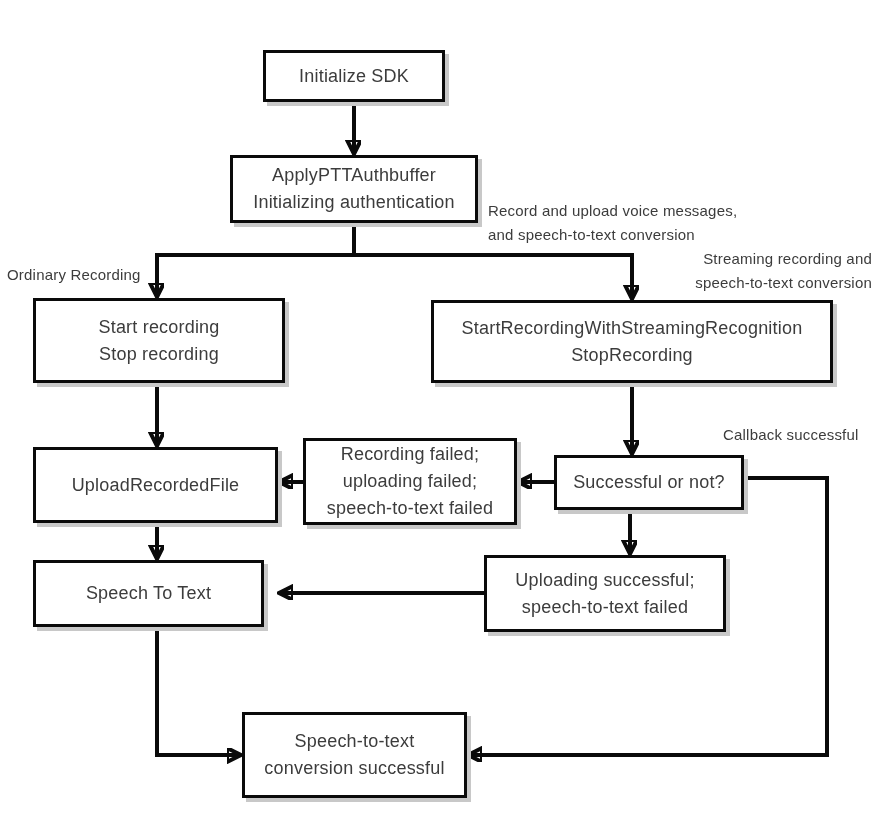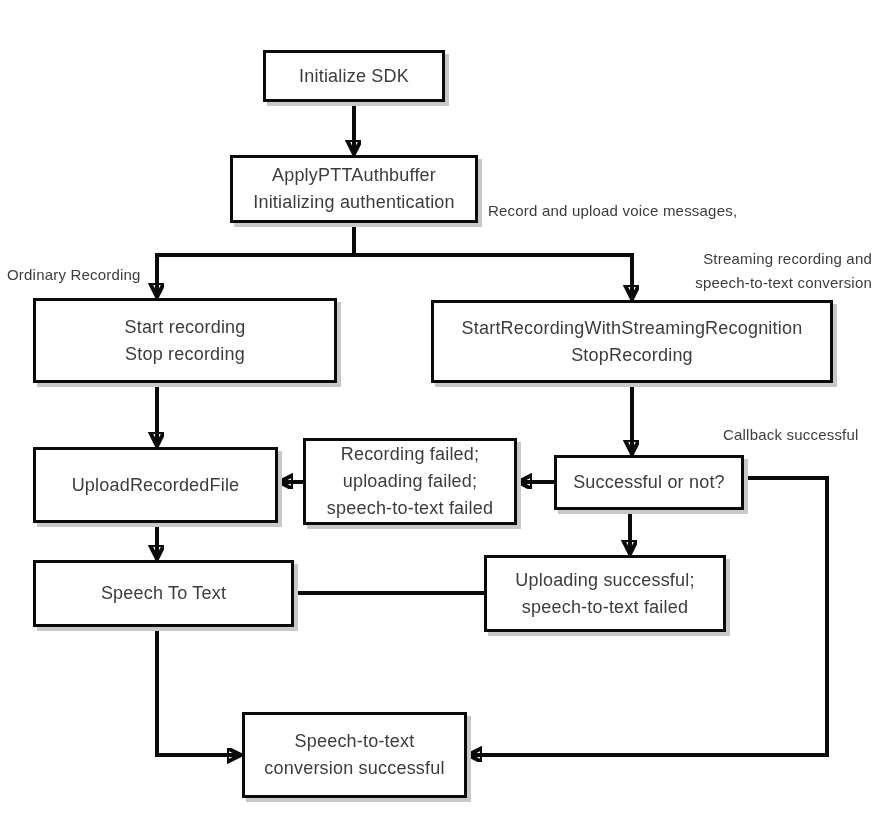--- a/index.html
+++ b/index.html
@@ -46,26 +46,26 @@
     line-height: 24px;
     letter-spacing: 0.2px;
     white-space: nowrap;
   }
   .note span { display: block; }
   .note.right { text-align: right; }
 
   
   #box-initialize       { left: 263px; top:  50px; width: 182px; height:  52px; }
   #box-auth             { left: 230px; top: 155px; width: 248px; height:  68px; }
-  #box-start-stop       { left:  33px; top: 298px; width: 304px; height:  85px; }
+  #box-start-stop       { left:  33px; top: 298px; width: 252px; height:  85px; }
   #box-streaming        { left: 431px; top: 300px; width: 402px; height:  83px; }
   #box-upload           { left:  33px; top: 447px; width: 245px; height:  76px; }
   #box-failed           { left: 303px; top: 438px; width: 214px; height:  87px; align-items: center; }
   #box-check            { left: 554px; top: 455px; width: 190px; height:  55px; }
-  #box-stt              { left:  33px; top: 560px; width: 261px; height:  67px; }
+  #box-stt              { left:  33px; top: 560px; width: 231px; height:  67px; }
   #box-upload-ok        { left: 484px; top: 555px; width: 242px; height:  77px; }
   #box-success          { left: 242px; top: 712px; width: 225px; height:  86px; }
 
   
   #label-ordinary   { left: 7px;   top: 263px; }
   #label-record     { left: 488px; top: 199px; }
   #label-streaming  { right: 6px;  top: 247px; }
   #label-callback   { left: 723px; top: 423px; }
 </style>
 </head>
@@ -140,20 +140,21 @@
     <span>Speech-to-text</span>
     <span>conversion successful</span>
   </div>
 
   <div class="note" id="label-ordinary">
     <span>Ordinary Recording</span>
   </div>
 
   <div class="note" id="label-record">
     <span>Record and upload voice messages,</span>
+    <span>and speech-to-text conversion</span>
   </div>
 
   <div class="note right" id="label-streaming">
     <span>Streaming recording and</span>
     <span>speech-to-text conversion</span>
   </div>
 
   <div class="note" id="label-callback">
     <span>Callback successful</span>
   </div>

